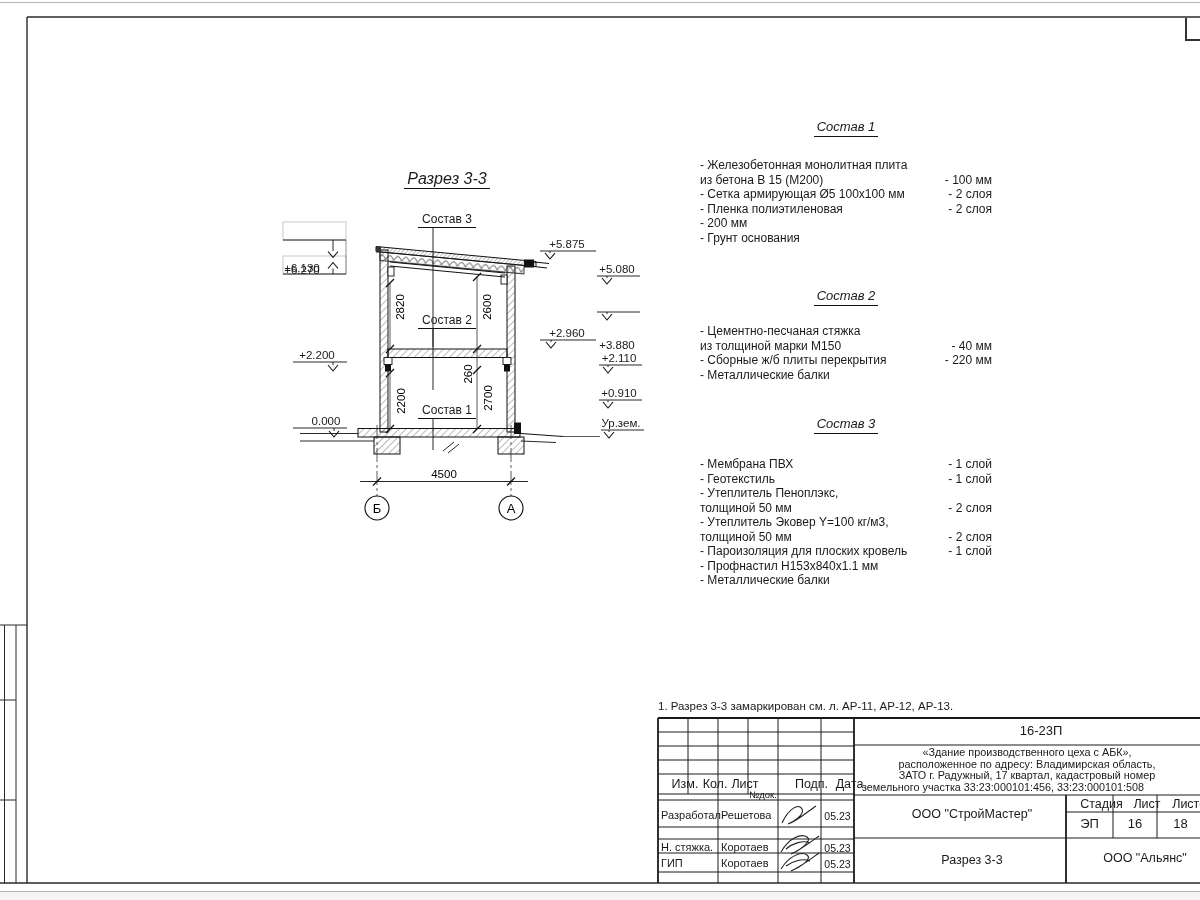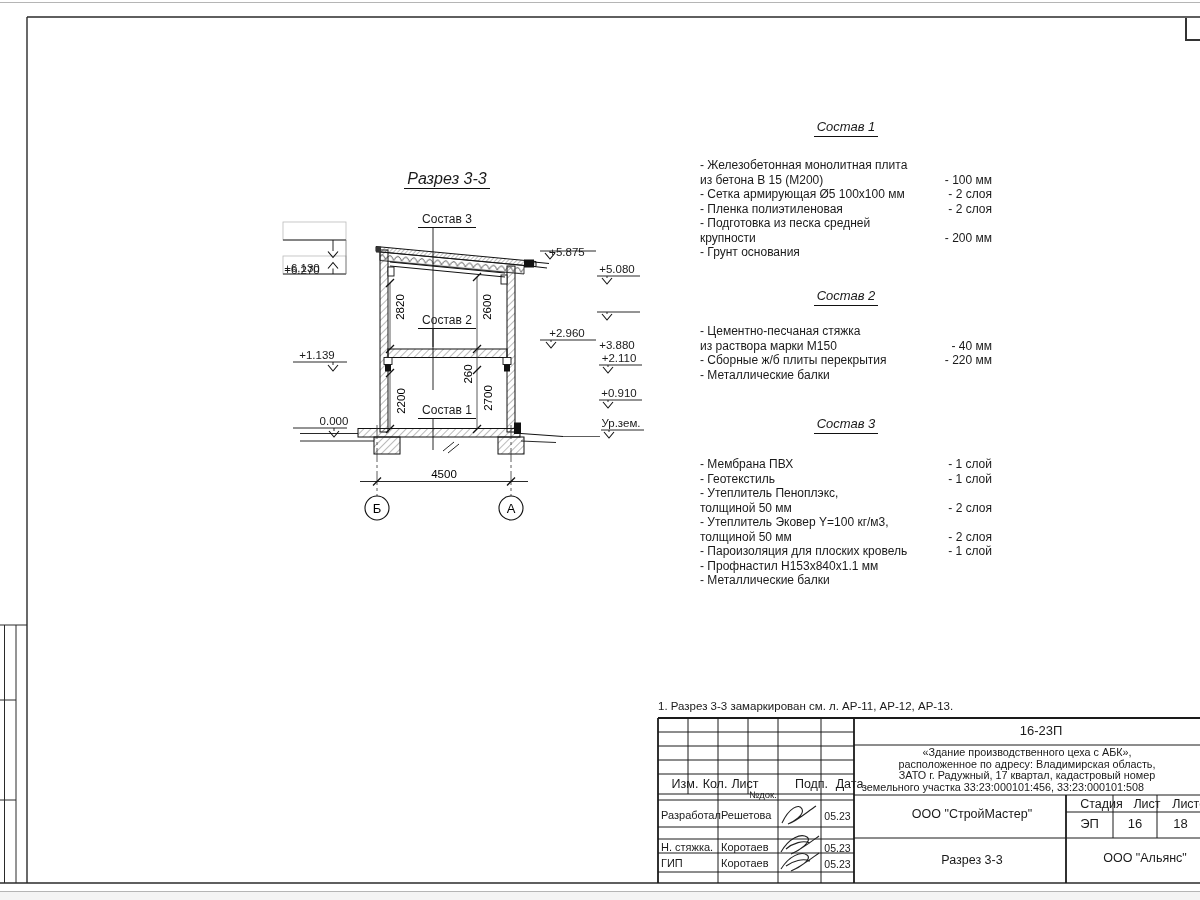--- a/index.html
+++ b/index.html
@@ -231,24 +231,24 @@
 </svg>
 
 <div class="t title-main ctr" style="left:377px;top:172px;width:140px;"><span>Разрез 3-3</span></div>
 
 <div class="t callout ctr" style="left:397px;top:212px;width:100px;"><span>Состав 3</span></div>
 <div class="t callout ctr" style="left:397px;top:313px;width:100px;"><span>Состав 2</span></div>
 <div class="t callout ctr" style="left:397px;top:403px;width:100px;"><span>Состав 1</span></div>
 
 <div class="t lvl ctr" style="left:272px;top:226px;width:60px;margin-top:37px;">+6.270</div>
 <div class="t lvl ctr" style="left:272px;top:261px;width:60px;">+6.130</div>
-<div class="t lvl ctr" style="left:287px;top:348px;width:60px;">+1.139</div>
-<div class="t lvl ctr" style="left:304px;top:414px;width:60px;">0.000</div>
-
-<div class="t lvl ctr" style="left:537px;top:237px;width:60px;margin-top:8px;">+5.875</div>
+<div class="t lvl ctr" style="left:287px;top:348px;width:60px;">+2.200</div>
+<div class="t lvl ctr" style="left:296px;top:414px;width:60px;">0.000</div>
+
+<div class="t lvl ctr" style="left:537px;top:237px;width:60px;">+5.875</div>
 <div class="t lvl ctr" style="left:587px;top:262px;width:60px;">+5.080</div>
 <div class="t lvl ctr" style="left:587px;top:298px;width:60px;margin-top:40px;">+3.880</div>
 <div class="t lvl ctr" style="left:537px;top:326px;width:60px;">+2.960</div>
 <div class="t lvl ctr" style="left:589px;top:351px;width:60px;">+2.110</div>
 <div class="t lvl ctr" style="left:589px;top:386px;width:60px;">+0.910</div>
 <div class="t lvl ctr" style="left:591px;top:416px;width:60px;">Ур.зем.</div>
 
 <div class="comp comp-title" style="top:119px;"><span>Состав 1</span></div>
 <div class="comp-items" style="top:158px;">
     <div class="comp-row">
@@ -258,35 +258,33 @@
     </div>
     <div class="comp-row">
       <span class="comp-text">- Сетка армирующая Ø5 100х100 мм</span>
       <span class="comp-value">- 2 слоя</span>
     </div>
     <div class="comp-row">
       <span class="comp-text">- Пленка полиэтиленовая</span>
       <span class="comp-value">- 2 слоя</span>
     </div>
     <div class="comp-row">
-      <span class="comp-text">- Подготовка из песка средней
-крупности</span>
       <span class="comp-value">- 200 мм</span>
     </div>
     <div class="comp-row">
       <span class="comp-text">- Грунт основания</span>
       <span class="comp-value"></span>
     </div>
   </div>
 
 <div class="comp comp-title" style="top:288px;"><span>Состав 2</span></div>
 <div class="comp-items" style="top:324px;">
     <div class="comp-row">
       <span class="comp-text">- Цементно-песчаная стяжка
-из раствора марки М150</span>
+из толщиной марки М150</span>
       <span class="comp-value">- 40 мм</span>
     </div>
     <div class="comp-row">
       <span class="comp-text">- Сборные ж/б плиты перекрытия</span>
       <span class="comp-value">- 220 мм</span>
     </div>
     <div class="comp-row">
       <span class="comp-text">- Металлические балки</span>
       <span class="comp-value"></span>
     </div>

